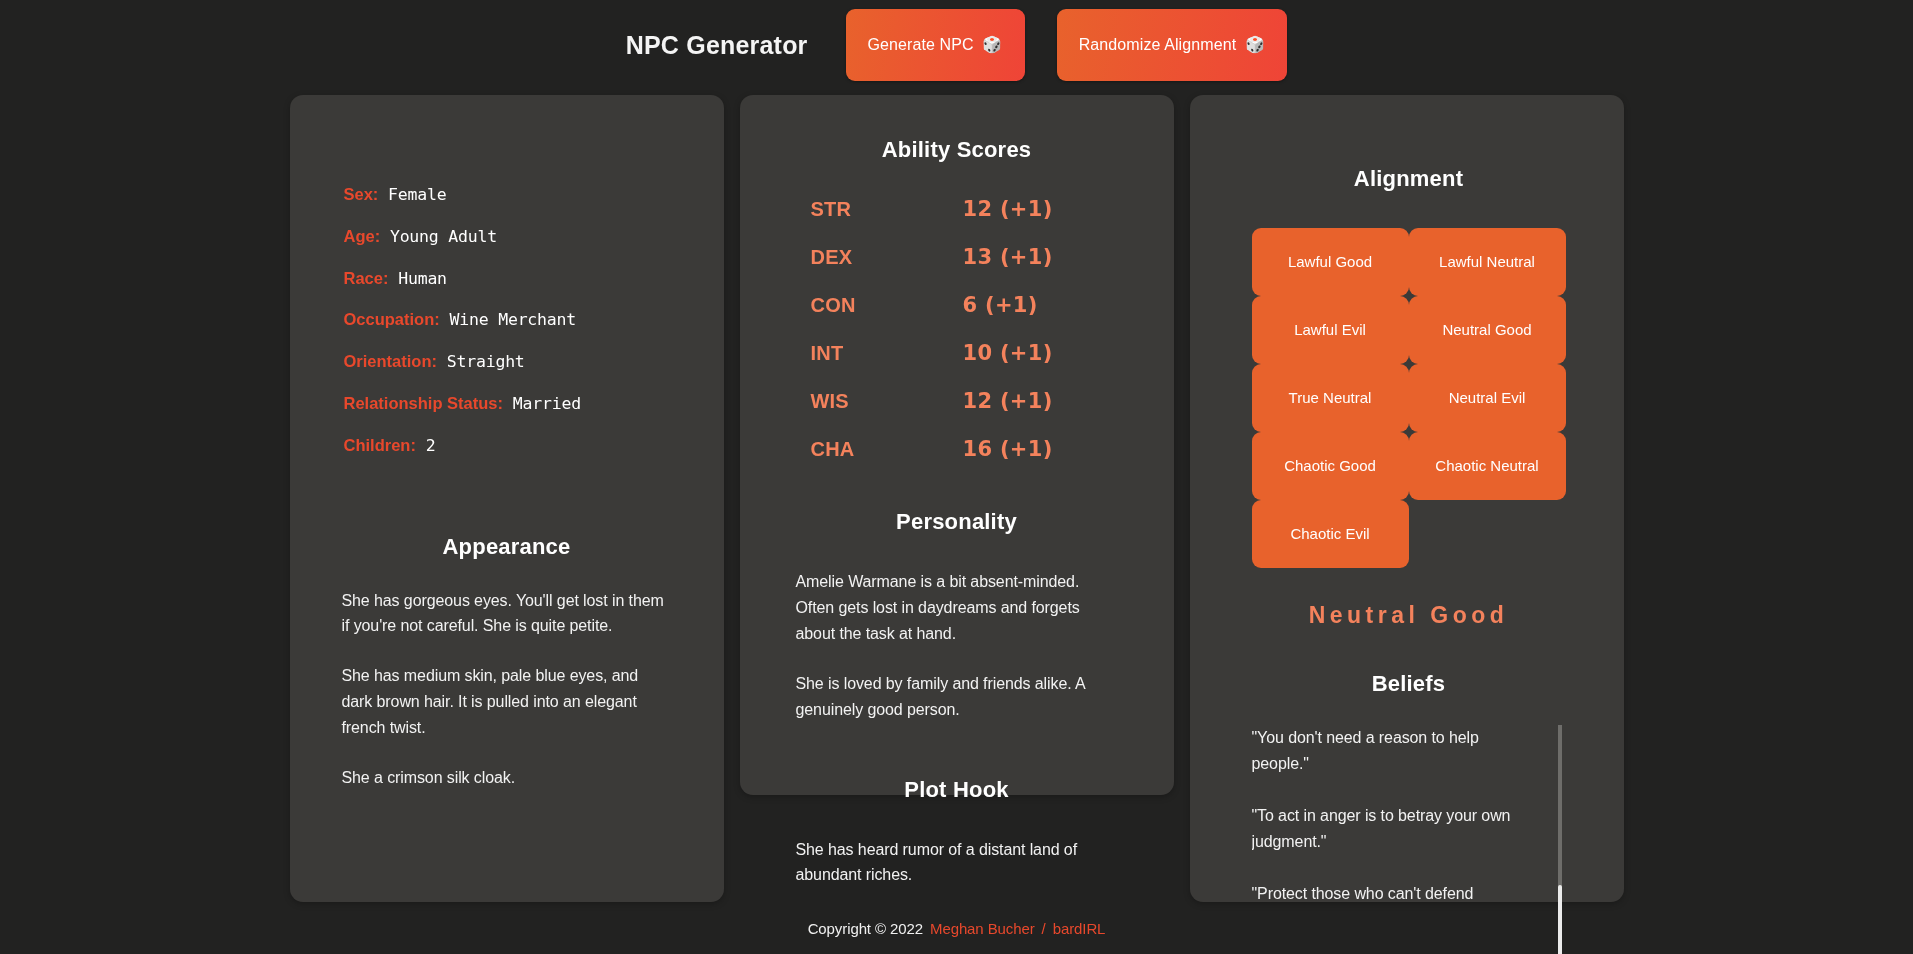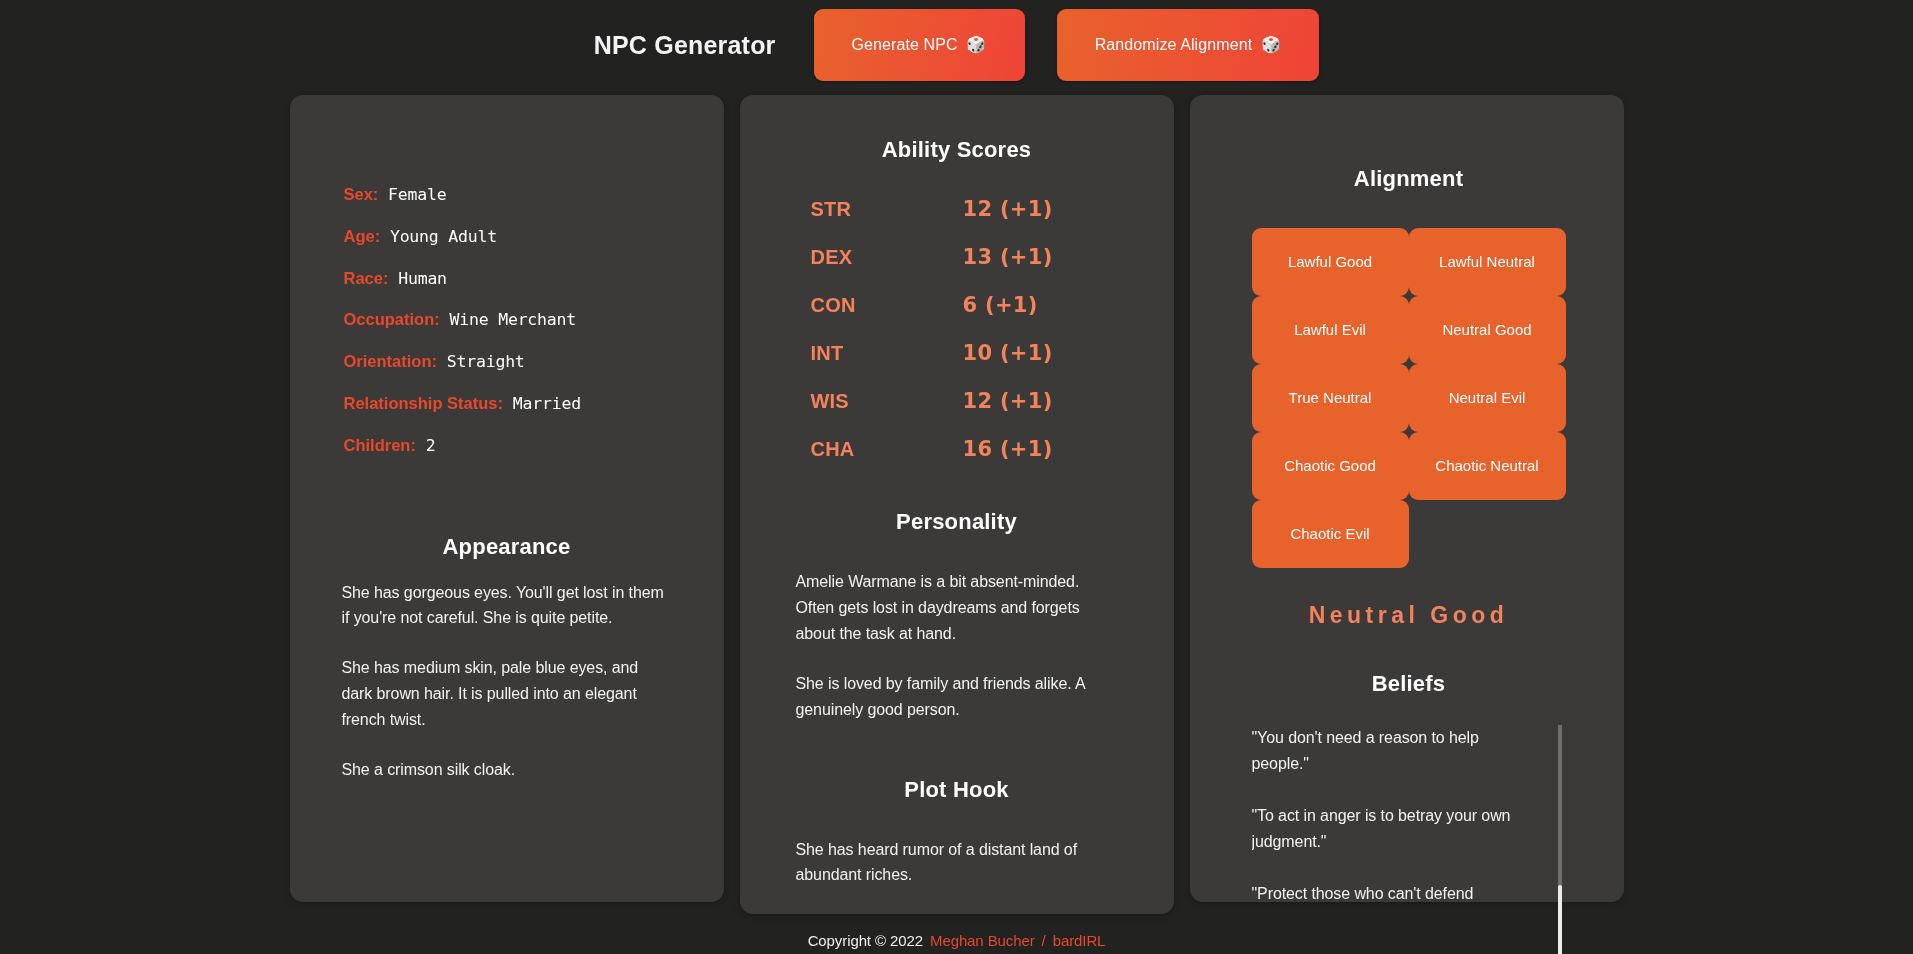--- a/index.html
+++ b/index.html
@@ -41,21 +41,21 @@
     margin-right: 6px;
   }
 
   .hdr-btn {
     border: none;
     border-radius: 9px;
     color: #ffffff;
     font-size: 16px;
     font-family: "Liberation Sans", sans-serif;
     letter-spacing: 0.1px;
-    padding: 0 38px;
+    padding: 0 22px;
     height: 72px;
     display: flex;
     align-items: center;
     justify-content: center;
     gap: 9px;
     cursor: pointer;
     background: linear-gradient(100deg, #e8622c 0%, #ef4437 100%);
     box-shadow: 0 1px 3px rgba(0,0,0,0.35);
     white-space: nowrap;
   }
@@ -72,21 +72,21 @@
   }
 
   .card {
     background: #3b3a38;
     border-radius: 13px;
     box-shadow: 0 2px 6px rgba(0,0,0,0.25);
     position: relative;
   }
 
   .card-left   { width: 434px; height: 807px; padding: 34px 52px 0 52px; }
-  .card-mid    { width: 434px; height: 819px; padding: 26px 56px 0 56px; }
+  .card-mid    { width: 434px; height: 700px; padding: 26px 56px 0 56px; }
   .card-right  { width: 434px; height: 807px; padding: 26px 58px 0 62px; }
 
   
   .npc-name {
     font-size: 30px;
     font-weight: bold;
     color: #ffffff;
     text-align: center;
     letter-spacing: 0.2px;
     margin-top: 28px;
@@ -122,21 +122,21 @@
   .body-text {
     font-size: 16px;
     color: #f2f2f2;
     line-height: 1.62;
     letter-spacing: -0.1px;
   }
   .body-text p { margin-bottom: 24px; }
   .body-text p:last-child { margin-bottom: 0; }
 
   .appearance-block { margin-top: 78px; }
-  .appearance-body { margin-top: 20px; }
+  .appearance-body { margin-top: 28px; }
 
   
   .scores-title { margin-top: 16px; }
 
   .score-list { margin-top: 34px; }
   .score-row {
     display: flex;
     align-items: baseline;
     margin-bottom: 24px;
     padding-left: 8px;

